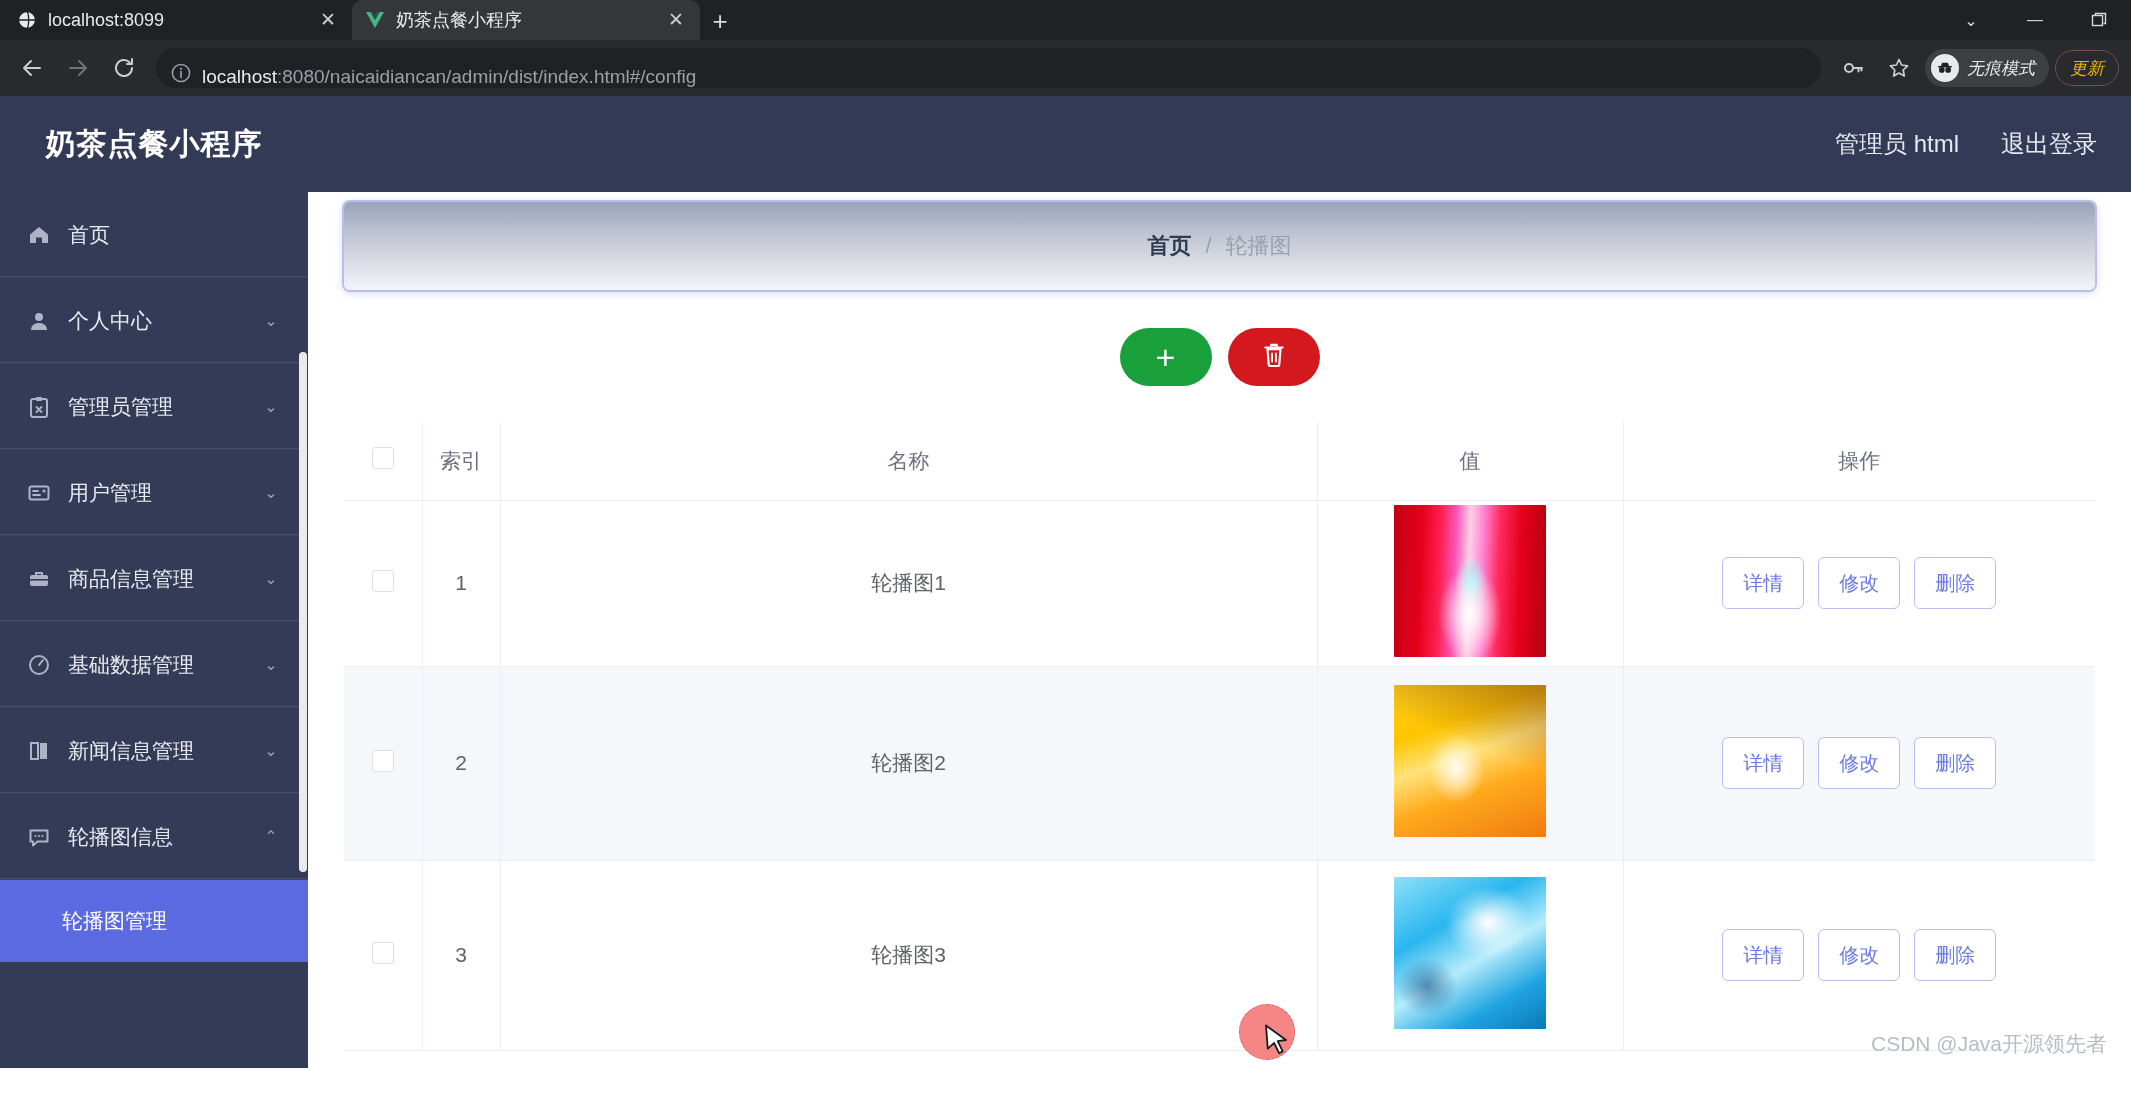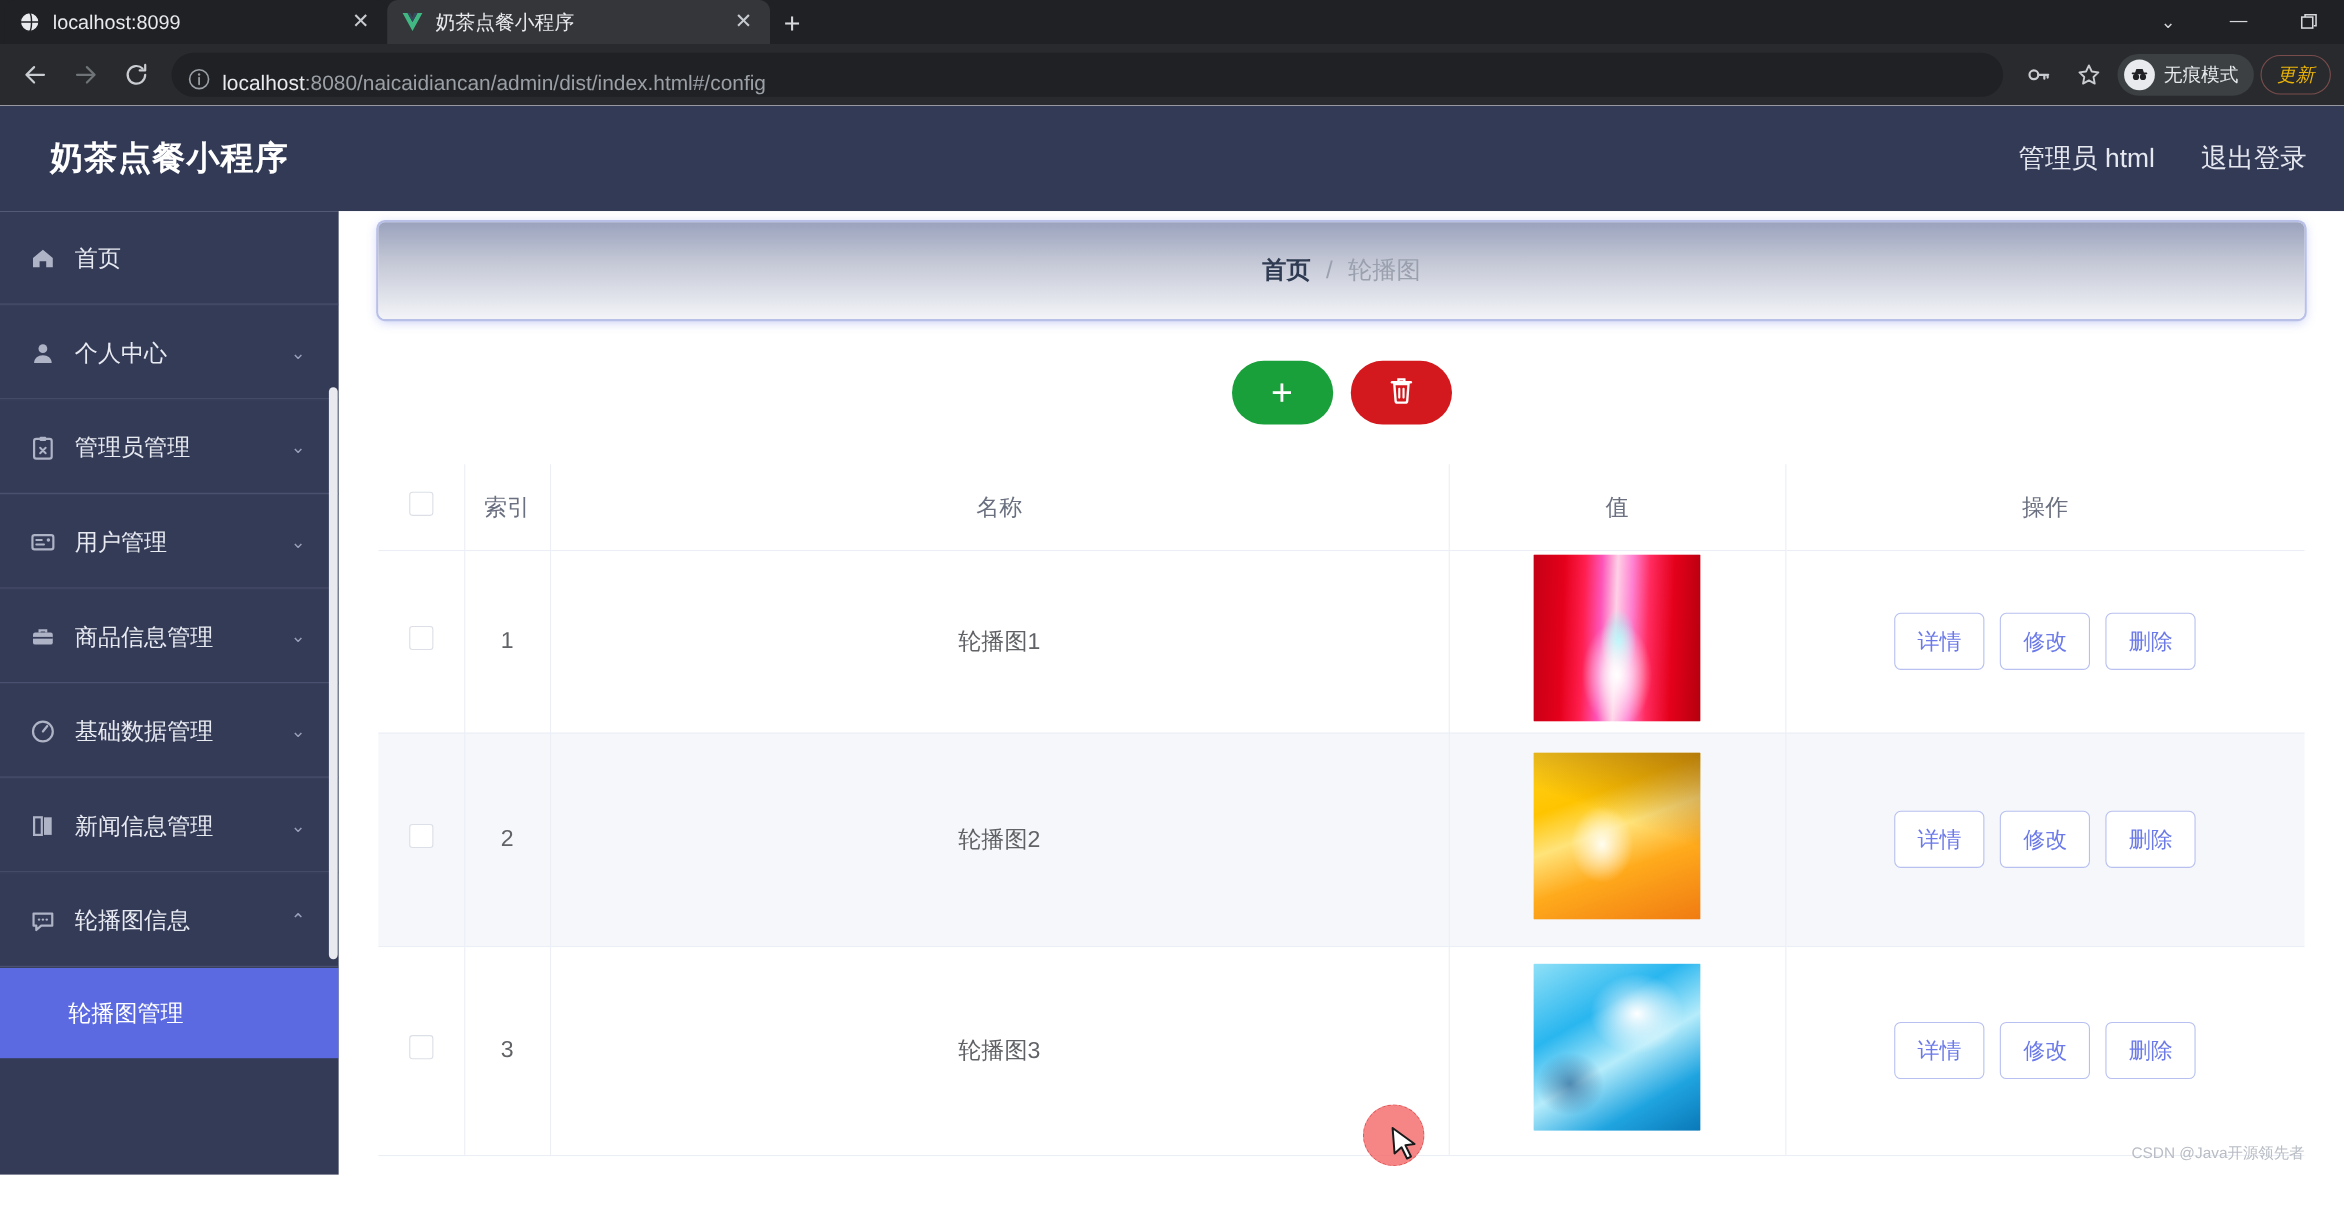--- a/index.html
+++ b/index.html
@@ -63,20 +63,21 @@
   }
   .omnibox .urltext {
     font-size: 19px; color: #9aa0a6; white-space: nowrap;
     overflow: hidden; text-overflow: ellipsis;
   }
   .omnibox .urltext b { color: #e8eaed; font-weight: 400; }
   .incognito {
     height: 38px; background: #3c4043; border-radius: 19px;
     display: flex; align-items: center; gap: 8px; padding: 0 14px 0 6px;
     flex: 0 0 auto;
+    font-style: italic;
   }
   .incognito .badge-circ {
     width: 28px; height: 28px; border-radius: 50%; background: #e8eaed;
     display: flex; align-items: center; justify-content: center;
   }
   .incognito span { color: #e8eaed; font-size: 17px; white-space: nowrap; }
   .updatebtn {
     height: 36px; border: 1px solid #7a4d4d; border-radius: 18px;
     color: #eab308; font-size: 17px; display: flex; align-items: center;
     padding: 0 14px; flex: 0 0 auto; white-space: nowrap; font-style: italic;
@@ -225,22 +226,22 @@
   }
 
   .opbtns { display: flex; justify-content: center; gap: 14px; }
   .opbtn {
     width: 82px; height: 52px; border: 1px solid #b7c0f0; border-radius: 6px;
     background: #fff; color: #6b7ae8; font-size: 20px;
     display: flex; align-items: center; justify-content: center;
   }
 
   .watermark {
-    position: absolute; right: 36px; bottom: 10px;
-    color: #b8bcc4; font-size: 14px; white-space: nowrap;
+    position: absolute; right: 24px; bottom: 10px;
+    color: #b8bcc4; font-size: 21px; white-space: nowrap;
   }
 
   .click-dot {
     position: absolute; left: 1239px; top: 908px;
     width: 56px; height: 56px; border-radius: 50%;
     background: rgba(244,100,100,0.78);
     border: 1px dashed rgba(200,40,40,0.5);
     pointer-events: none;
   }
   .cursor-arrow {

